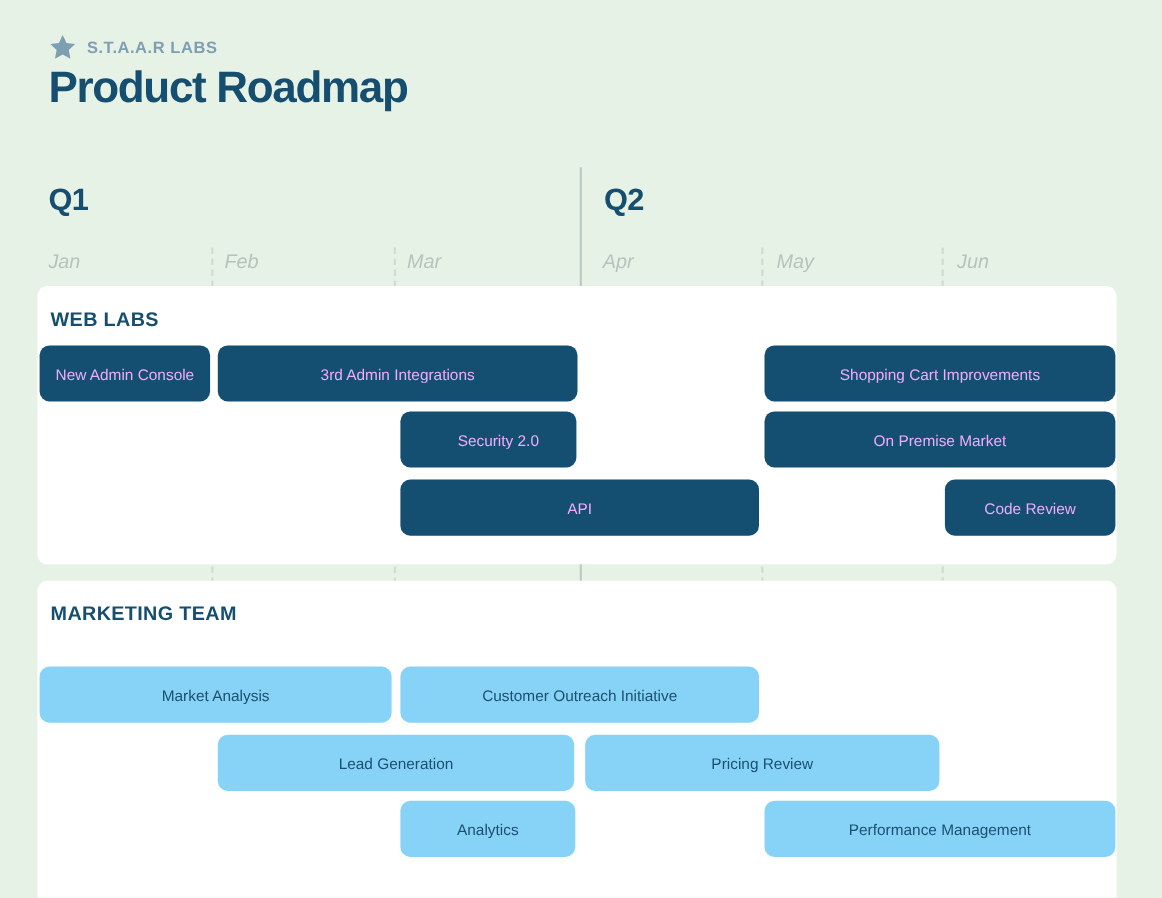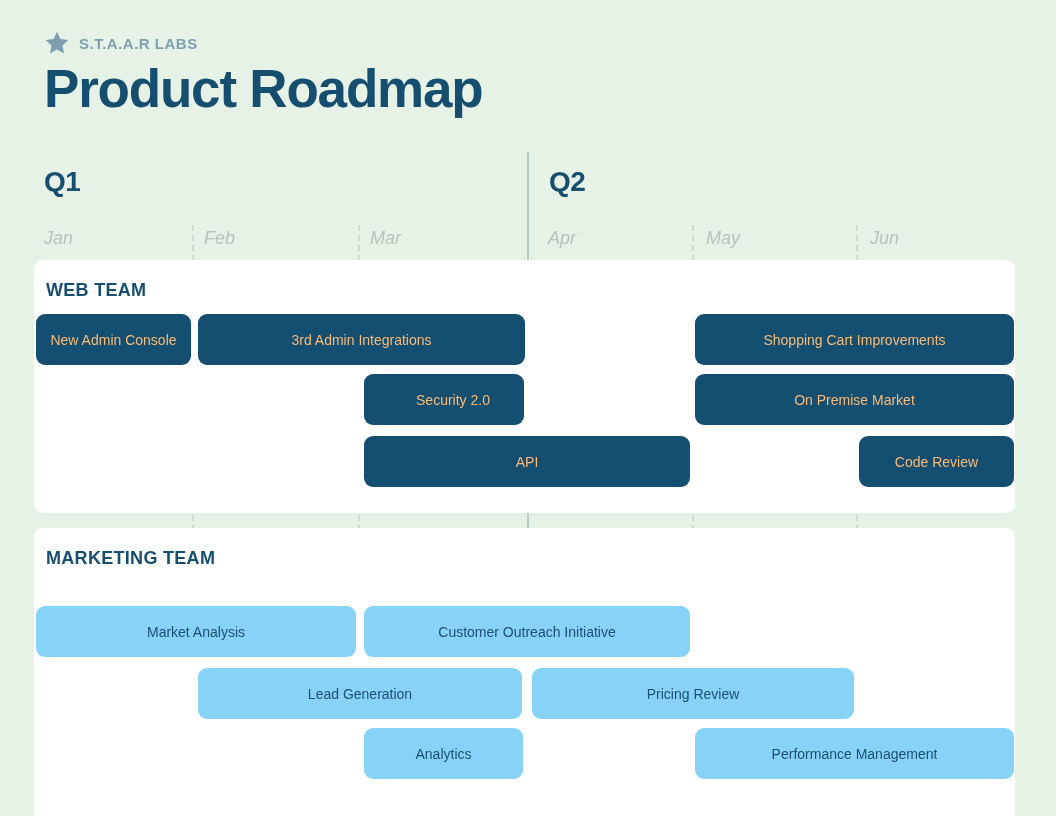--- a/index.html
+++ b/index.html
@@ -35,21 +35,21 @@
     font-size: 15px;
     font-weight: bold;
     letter-spacing: 0.5px;
     color: #7e9eb2;
     white-space: nowrap;
   }
   .page-title {
     position: absolute;
     left: 44px;
     top: 58px;
-    font-size: 53px;
+    font-size: 40px;
     font-weight: bold;
     letter-spacing: -1.2px;
     color: #164e70;
     white-space: nowrap;
   }
 
   
   .timeline {
     position: absolute;
     left: 0;
@@ -120,21 +120,21 @@
   .bar-label {
     font-size: 14px;
     white-space: nowrap;
     overflow: hidden;
     text-overflow: ellipsis;
   }
   .bar.dark {
     background: #144e70;
   }
   .bar.dark .bar-label {
-    color: #fdba74;
+    color: #f0abfc;
   }
   .bar.light {
     background: #87d3f8;
     margin-top: 28px;
   }
   .bar.light .bar-label {
     color: #1b5070;
   }
 </style>
 </head>
@@ -157,21 +157,21 @@
     <div class="q-divider" style="left: 527px;"></div>
     <div class="quarter-label" style="left: 44px;">Q1</div>
     <div class="quarter-label" style="left: 549px;">Q2</div>
     <div class="month-label" style="left: 44px;">Jan</div>
     <div class="month-label" style="left: 204px;">Feb</div>
     <div class="month-label" style="left: 370px;">Mar</div>
     <div class="month-label" style="left: 548px;">Apr</div>
     <div class="month-label" style="left: 706px;">May</div>
     <div class="month-label" style="left: 870px;">Jun</div>
     <div class="panel" style="top: 260px; height: 253px;">
-      <div class="panel-title">WEB TEAM</div>
+      <div class="panel-title">WEB LABS</div>
     </div>
     <div class="bar dark" style="left: 36px; width: 155px; top: 314px;">
       <span class="bar-label">New Admin Console</span>
     </div>
     <div class="bar dark" style="left: 198px; width: 327px; top: 314px;">
       <span class="bar-label">3rd Admin Integrations</span>
     </div>
     <div class="bar dark" style="left: 695px; width: 319px; top: 314px;">
       <span class="bar-label">Shopping Cart Improvements</span>
     </div>

